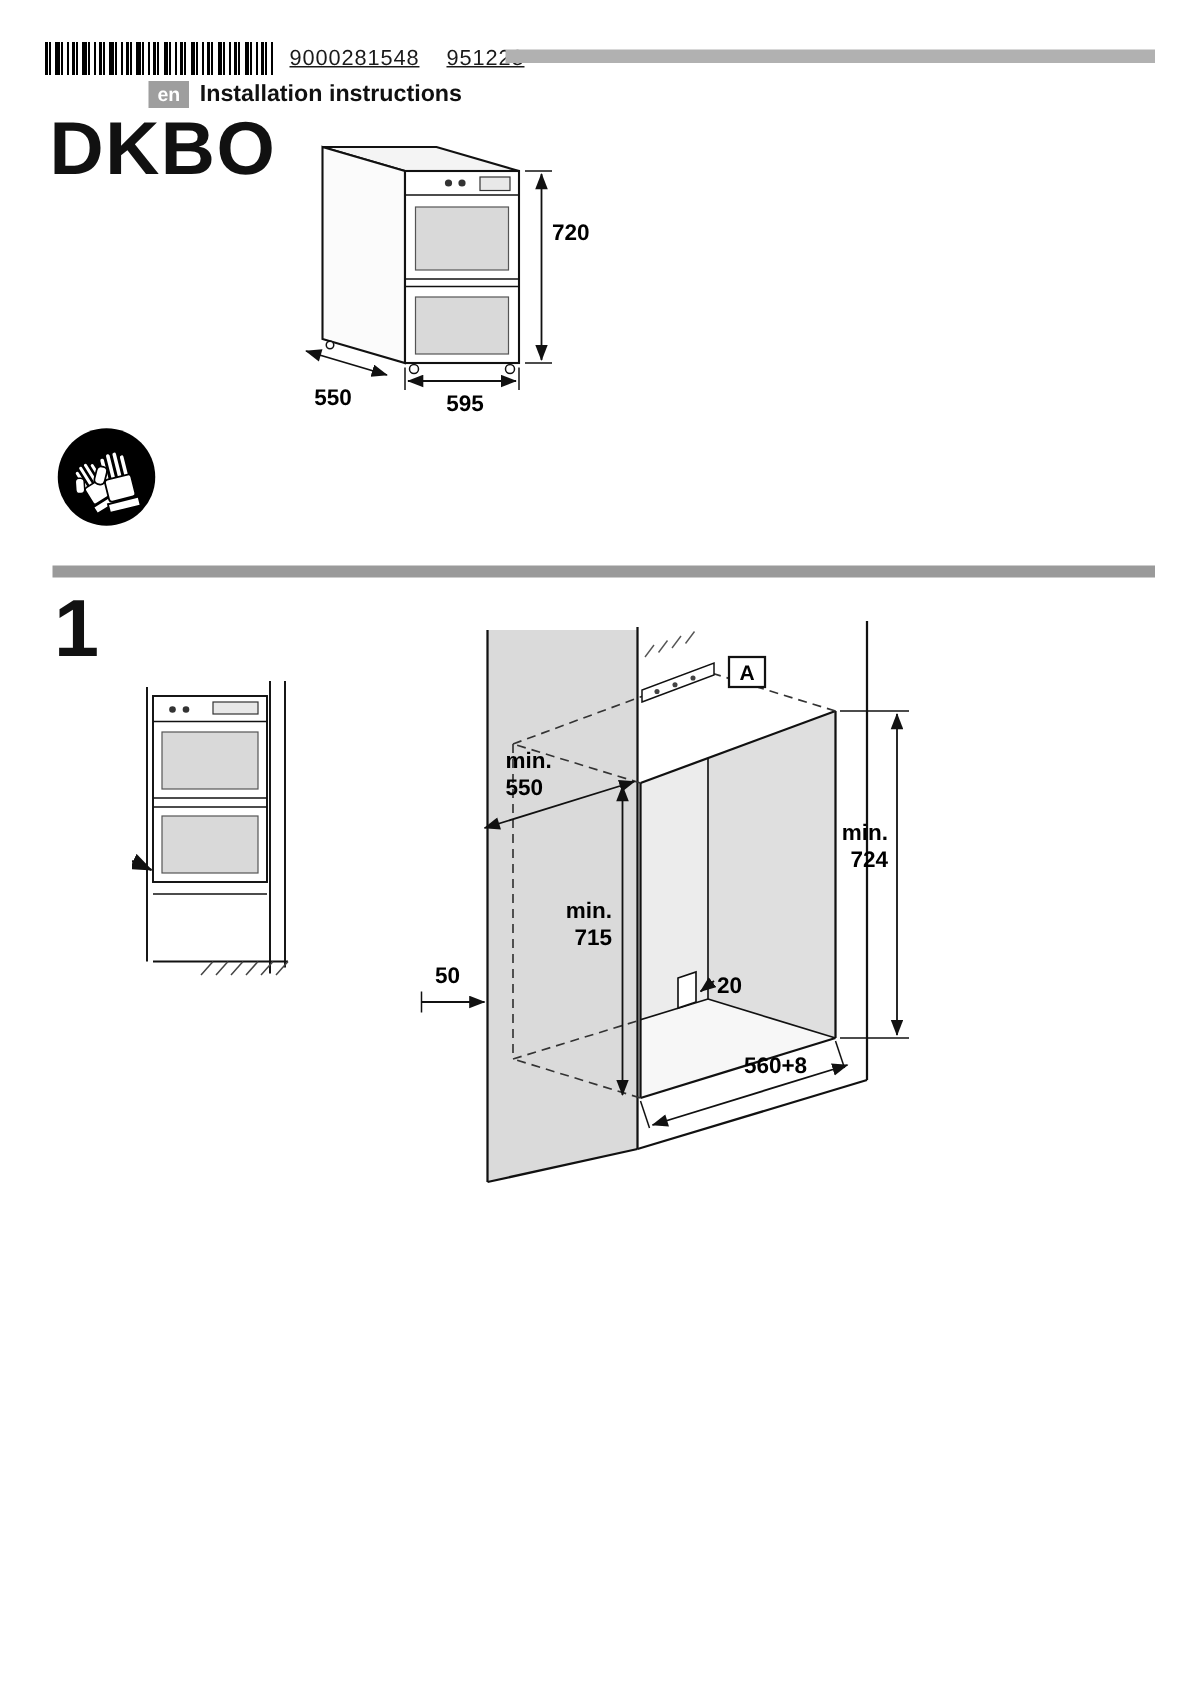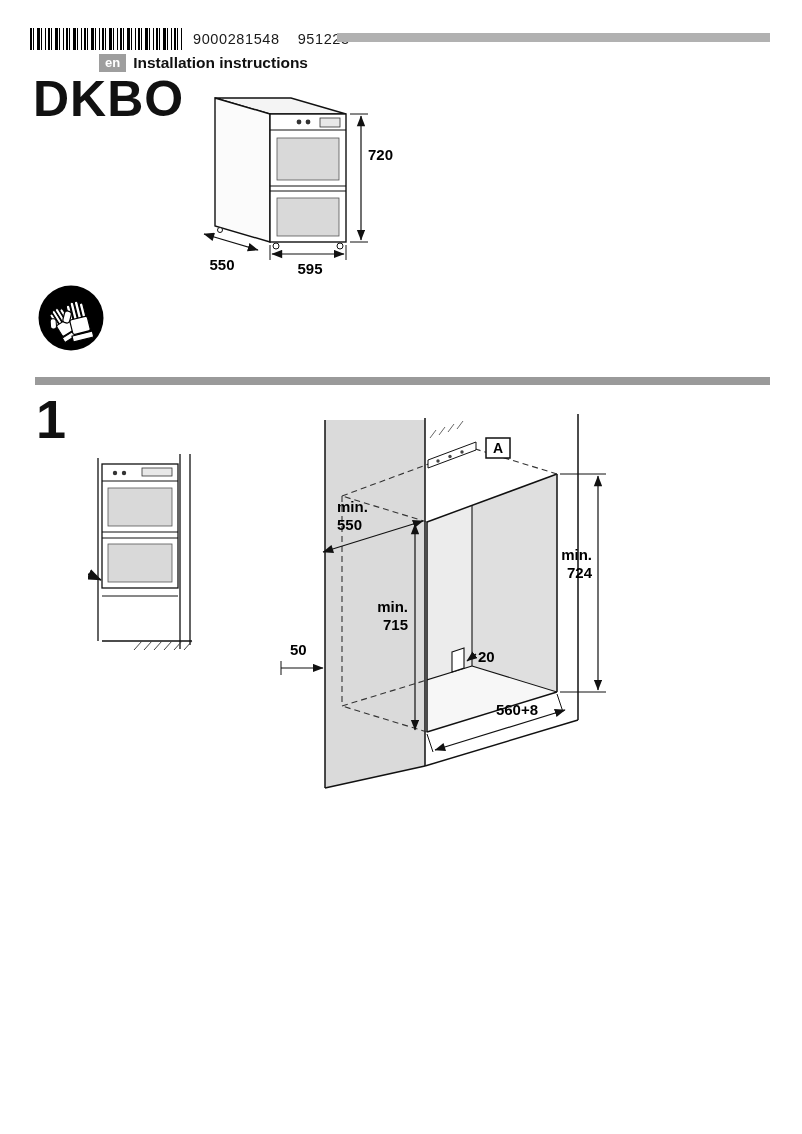--- a/index.html
+++ b/index.html
@@ -5,21 +5,21 @@
   html,body{margin:0;padding:0;background:#fff;}
   .page{position:relative;width:802px;height:1134px;background:#ffffff;overflow:hidden;
         font-family:"Liberation Sans","DejaVu Sans",sans-serif;color:#111;}
   .abs{position:absolute;}
   .barcode{left:30px;top:28px;width:152px;height:22px;
     background:repeating-linear-gradient(90deg,
       #000 0 2px,#fff 2px 3px,#000 3px 4px,#fff 4px 7px,
       #000 7px 10px,#fff 10px 11px,#000 11px 12px,#fff 12px 15px,
       #000 15px 16px,#fff 16px 18px);}
   .codes{left:193px;top:31px;font-size:14.5px;letter-spacing:.6px;color:#1a1a1a;}
-  .codes span{margin-right:18px;}
+  .codes span{margin-right:18px;text-decoration:underline;}
   .graybar{left:337px;top:33px;width:433px;height:9px;background:#b1b1b1;}
   .langrow{left:99px;top:54px;display:flex;align-items:center;gap:7px;}
   .lang{background:#9e9e9e;color:#fff;font-size:13px;font-weight:bold;padding:1px 6px 2px;}
   .doctitle{font-size:15.5px;font-weight:bold;}
   .model{left:33px;top:70px;font-size:50px;font-weight:bold;letter-spacing:1px;}
   .divider{left:35px;top:377px;width:735px;height:8px;background:#9a9a9a;}
   .stepnum{left:36px;top:388px;font-size:54px;font-weight:bold;}
   svg text{font-family:"Liberation Sans","DejaVu Sans",sans-serif;font-weight:bold;}
 </style>
 </head>

